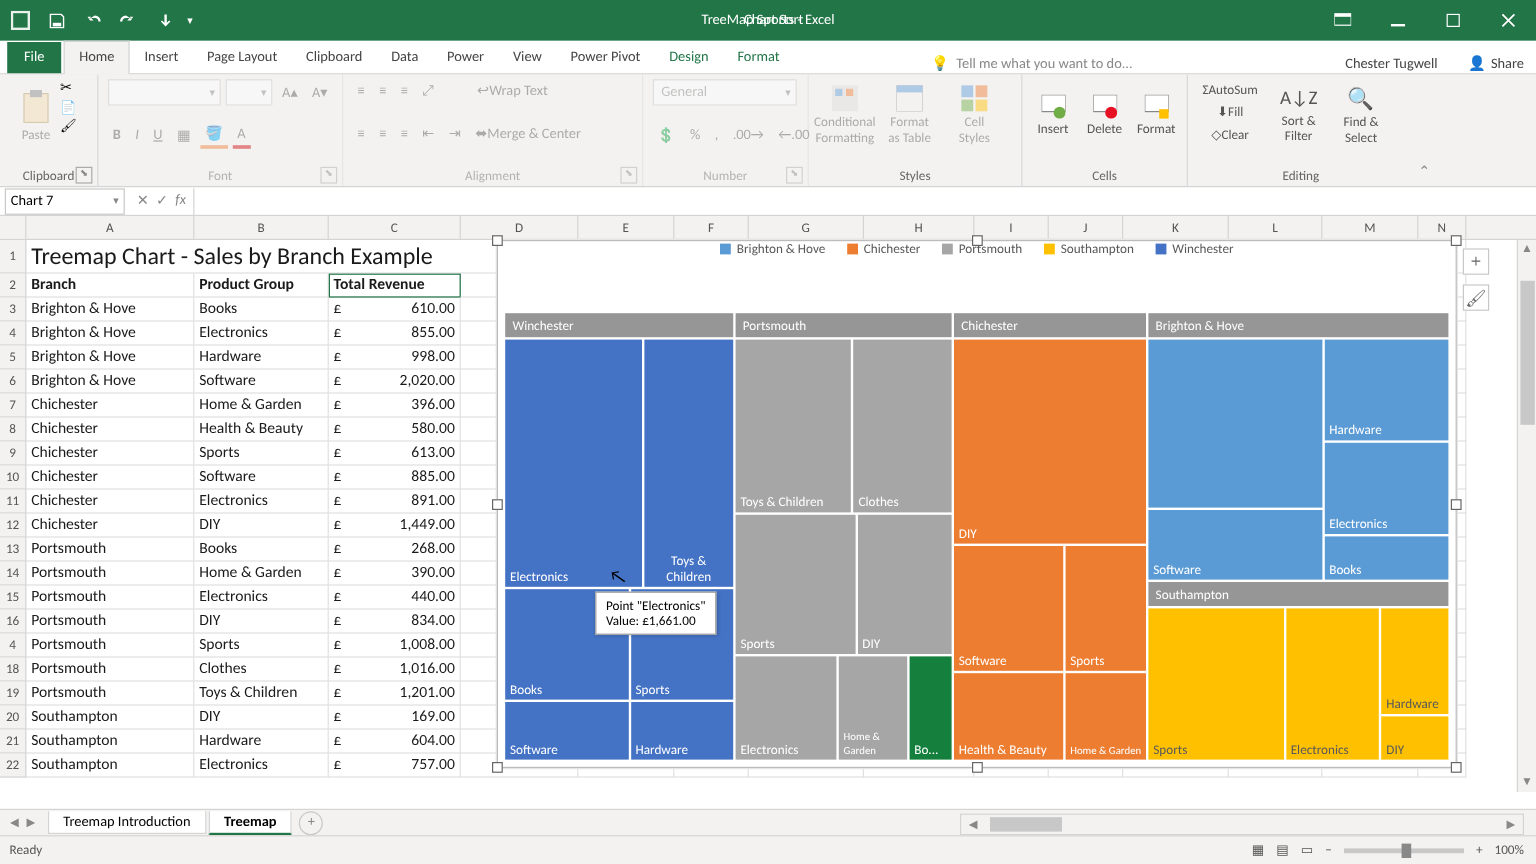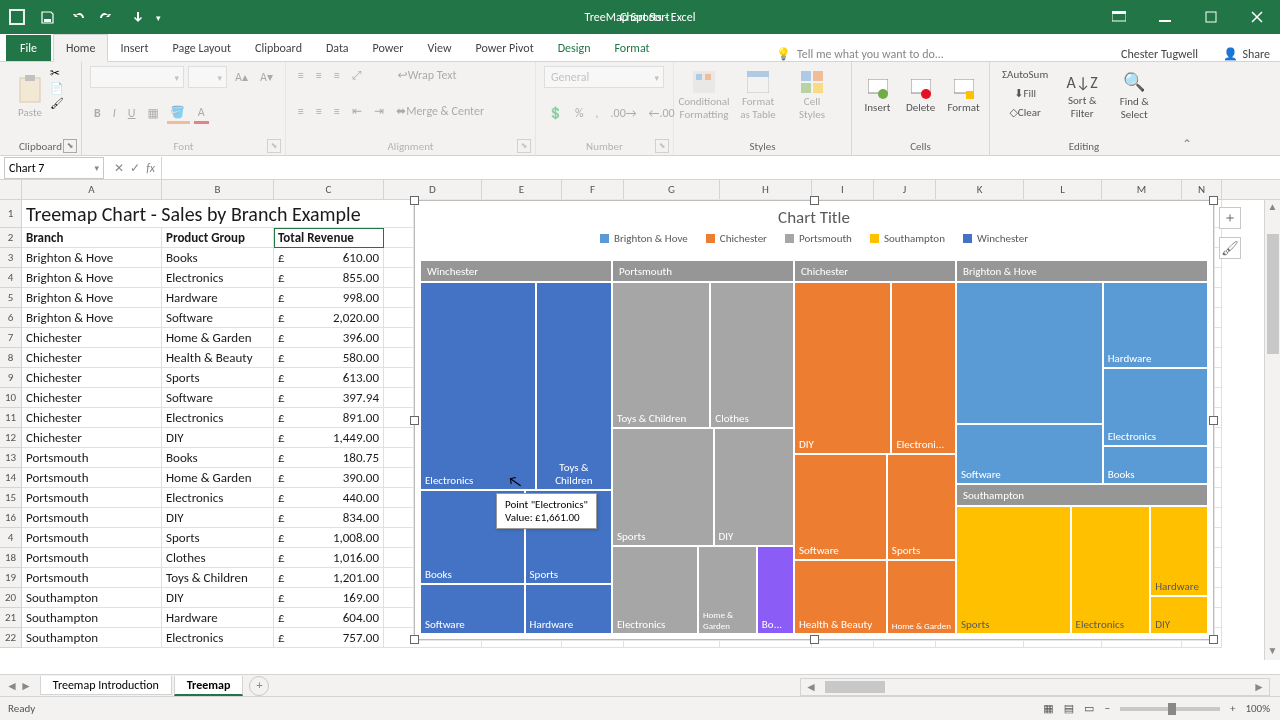--- a/index.html
+++ b/index.html
@@ -523,21 +523,21 @@
           <div class="cell " style="width: 78px;"></div>
           <div class="cell " style="width: 80px;"></div>
           <div class="cell " style="width: 40px;"></div>
         </div>
         <div class="row">
           <div class="rowh">10</div>
           <div class="cell " style="width: 140px;">Chichester</div>
           <div class="cell " style="width: 112px;">Software</div>
           <div class="cell cur" style="width: 110px;">
             <span>£</span>
-            <span>397.94</span>
+            <span>885.00</span>
           </div>
           <div class="cell " style="width: 98px;"></div>
           <div class="cell " style="width: 80px;"></div>
           <div class="cell " style="width: 62px;"></div>
           <div class="cell " style="width: 96px;"></div>
           <div class="cell " style="width: 92px;"></div>
           <div class="cell " style="width: 62px;"></div>
           <div class="cell " style="width: 62px;"></div>
           <div class="cell " style="width: 88px;"></div>
           <div class="cell " style="width: 78px;"></div>
@@ -583,21 +583,21 @@
           <div class="cell " style="width: 78px;"></div>
           <div class="cell " style="width: 80px;"></div>
           <div class="cell " style="width: 40px;"></div>
         </div>
         <div class="row">
           <div class="rowh">13</div>
           <div class="cell " style="width: 140px;">Portsmouth</div>
           <div class="cell " style="width: 112px;">Books</div>
           <div class="cell cur" style="width: 110px;">
             <span>£</span>
-            <span>180.75</span>
+            <span>268.00</span>
           </div>
           <div class="cell " style="width: 98px;"></div>
           <div class="cell " style="width: 80px;"></div>
           <div class="cell " style="width: 62px;"></div>
           <div class="cell " style="width: 96px;"></div>
           <div class="cell " style="width: 92px;"></div>
           <div class="cell " style="width: 62px;"></div>
           <div class="cell " style="width: 62px;"></div>
           <div class="cell " style="width: 88px;"></div>
           <div class="cell " style="width: 78px;"></div>
@@ -791,21 +791,20 @@
 <div class="chart">
   <div class="chart-handle" style="left:-5px;top:-5px"></div>
   <div class="chart-handle" style="right:-5px;top:-5px"></div>
   <div class="chart-handle" style="left:-5px;bottom:-5px"></div>
   <div class="chart-handle" style="right:-5px;bottom:-5px"></div>
   <div class="chart-handle" style="left:50%;top:-5px;margin-left:-4px"></div>
   <div class="chart-handle" style="left:50%;bottom:-5px;margin-left:-4px"></div>
   <div class="chart-handle" style="top:50%;left:-5px;margin-top:-4px"></div>
   <div class="chart-handle" style="top:50%;right:-5px;margin-top:-4px"></div>
 
-  <div class="ch-title">Chart Title</div>
   <div class="ch-legend" id="legend">
       <div class="lg-item">
         <span class="lg-sw" style="background: rgb(91, 155, 213);"></span>
         <span>Brighton &amp; Hove</span>
       </div>
       <div class="lg-item">
         <span class="lg-sw" style="background: rgb(237, 125, 49);"></span>
         <span>Chichester</span>
       </div>
       <div class="lg-item">
@@ -850,31 +849,30 @@
           <div class="tm-cell" style="flex:1.2;background:#a6a6a6">Toys &amp; Children</div>
           <div class="tm-cell" style="flex:1;background:#a6a6a6">Clothes</div>
         </div>
         <div style="flex:0.8;display:flex;gap:2px">
           <div class="tm-cell" style="flex:1.3;background:#a6a6a6">Sports</div>
           <div class="tm-cell" style="flex:1;background:#a6a6a6">DIY</div>
         </div>
         <div style="flex:0.6;display:flex;gap:2px">
           <div class="tm-cell" style="flex:1.4;background:#a6a6a6">Electronics</div>
           <div class="tm-cell" style="flex:0.9;background:#a6a6a6;font-size:9px">Home &amp; Garden</div>
-          <div class="tm-cell" style="flex:0.5;background:#8b5cf6">Bo...</div>
+          <div class="tm-cell" style="flex:0.5;background:#15803d">Bo...</div>
         </div>
       </div>
     </div>
 
     <div class="tm-branch" style="width:160px">
       <div class="tm-hdr hdr-gray">Chichester</div>
       <div style="flex:1;display:flex;flex-direction:column;gap:2px">
         <div style="flex:1.3;display:flex;gap:2px">
           <div class="tm-cell" style="flex:1.6;background:#ed7d31">DIY</div>
-          <div class="tm-cell" style="flex:1;background:#ed7d31">Electroni...</div>
         </div>
         <div style="flex:0.8;display:flex;gap:2px">
           <div class="tm-cell" style="flex:1.4;background:#ed7d31">Software</div>
           <div class="tm-cell" style="flex:1;background:#ed7d31">Sports</div>
         </div>
         <div style="flex:0.55;display:flex;gap:2px">
           <div class="tm-cell" style="flex:1.4;background:#ed7d31">Health &amp; Beauty</div>
           <div class="tm-cell" style="flex:1;background:#ed7d31;font-size:9px">Home &amp; Garden</div>
         </div>
       </div>

